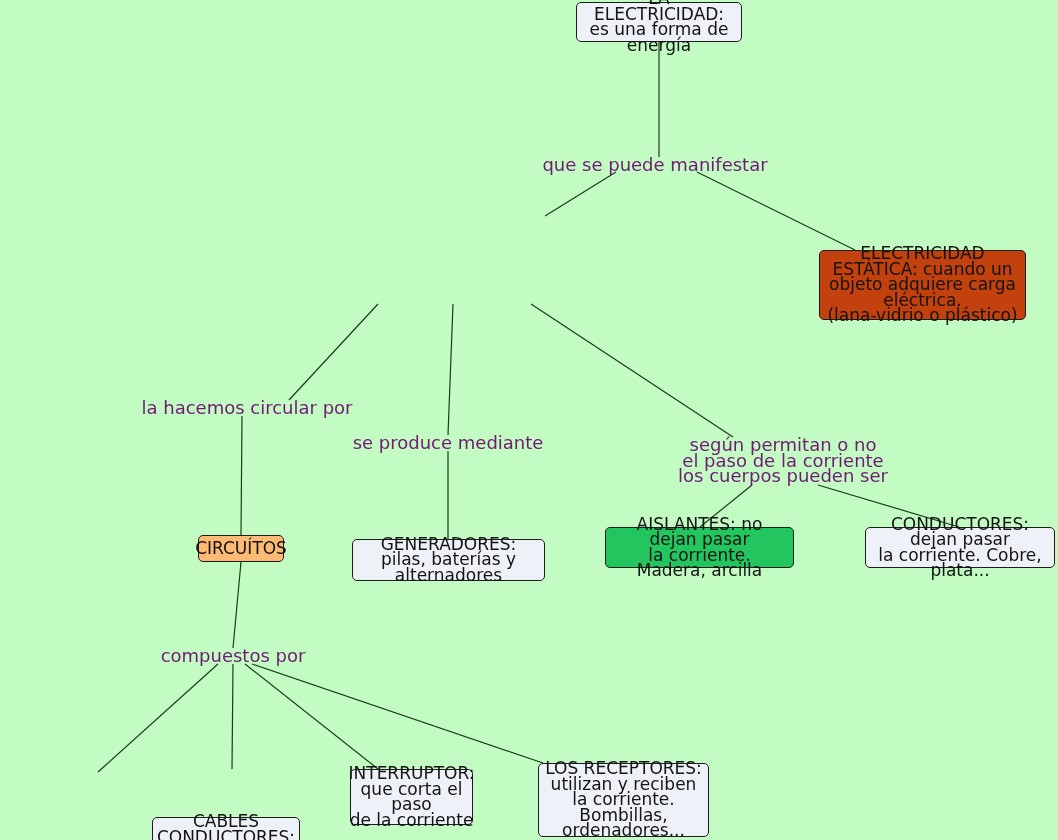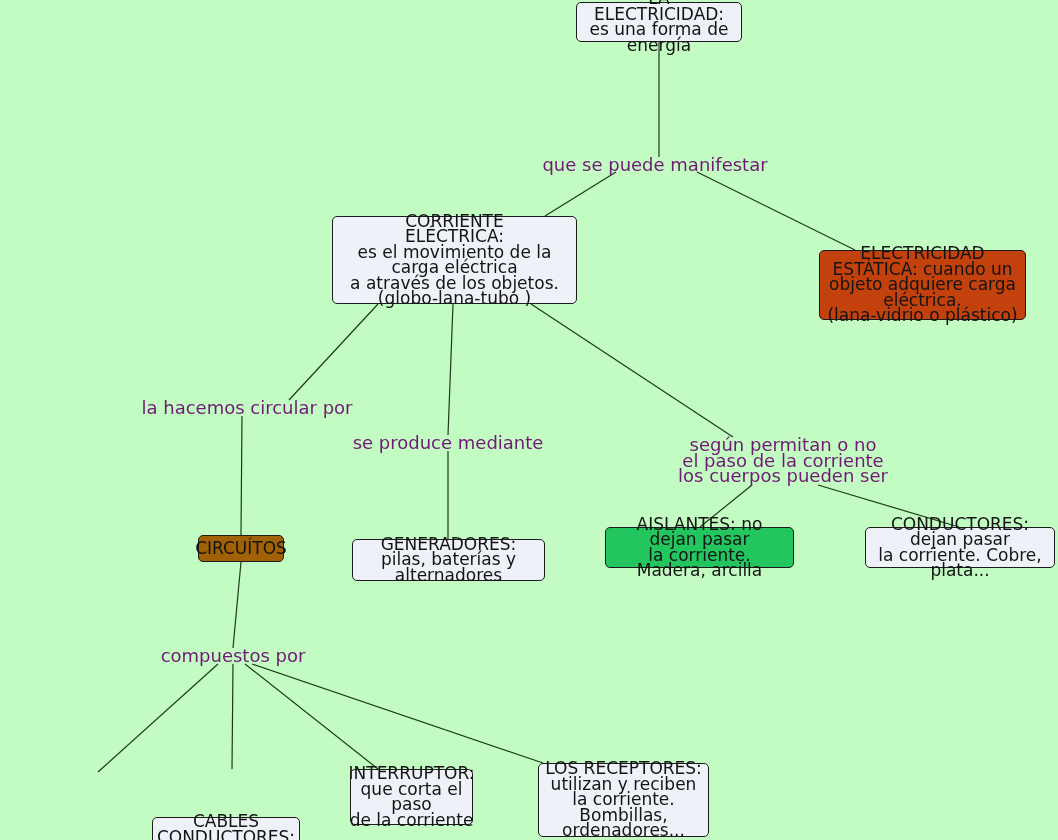--- a/index.html
+++ b/index.html
@@ -69,30 +69,25 @@
       <polyline points="752,485 700,527" fill="none" stroke="#1c3a1c" stroke-width="1.2"></polyline>
       <polyline points="818,485 959,527" fill="none" stroke="#1c3a1c" stroke-width="1.2"></polyline>
       <polyline points="241,562 233,648" fill="none" stroke="#1c3a1c" stroke-width="1.2"></polyline>
       <polyline points="218,664 98,772" fill="none" stroke="#1c3a1c" stroke-width="1.2"></polyline>
       <polyline points="233,664 232,769" fill="none" stroke="#1c3a1c" stroke-width="1.2"></polyline>
       <polyline points="245,664 378,769" fill="none" stroke="#1c3a1c" stroke-width="1.2"></polyline>
       <polyline points="252,664 543,763" fill="none" stroke="#1c3a1c" stroke-width="1.2"></polyline>
     </svg>
 <div class="node" style="left: 576px; top: 2px; width: 166px; height: 40px; background: rgb(238, 241, 247); border-color: rgb(28, 28, 28);">LA ELECTRICIDAD:
 es una forma de energía</div>
-    <div class="node" style="left: 332px; top: 216px; width: 245px; height: 88px; background: rgb(238, 241, 247); border-color: rgb(28, 28, 28);">CORRIENTE
-ELÉCTRICA:
-es el movimiento de la carga eléctrica
-a através de los objetos.
-(globo-lana-tubo )</div>
     <div class="node" style="left: 819px; top: 250px; width: 207px; height: 70px; background: #c2410c; border-color: rgb(28, 28, 28);">ELECTRICIDAD
 ESTÁTICA: cuando un
 objeto adquiere carga eléctrica.
 (lana-vidrio o plástico)</div>
-    <div class="node" style="left: 198px; top: 535px; width: 86px; height: 27px; background: #a16207; border-color: rgb(28, 28, 28);">CIRCUÍTOS</div>
+    <div class="node" style="left: 198px; top: 535px; width: 86px; height: 27px; background: #fdba74; border-color: rgb(28, 28, 28);">CIRCUÍTOS</div>
     <div class="node" style="left: 352px; top: 539px; width: 193px; height: 42px; background: rgb(238, 241, 247); border-color: rgb(28, 28, 28);">GENERADORES:
 pilas, baterías y alternadores</div>
     <div class="node" style="left: 605px; top: 527px; width: 189px; height: 41px; background: #22c55e; border-color: rgb(28, 28, 28);">AISLANTES: no dejan pasar
 la corriente. Madera, arcilla</div>
     <div class="node" style="left: 865px; top: 527px; width: 190px; height: 41px; background: rgb(238, 241, 247); border-color: rgb(28, 28, 28);">CONDUCTORES: dejan pasar
 la corriente. Cobre, plata...</div>
     <div class="node" style="left: 152px; top: 769px; width: 148px; height: 56px; background: rgb(238, 241, 247); border-color: rgb(28, 28, 28); margin-top: 48px;">CABLES
 CONDUCTORES:
 transportan la corriente</div>
     <div class="node" style="left: 350px; top: 769px; width: 123px; height: 56px; background: rgb(238, 241, 247); border-color: rgb(28, 28, 28);">INTERRUPTOR:

